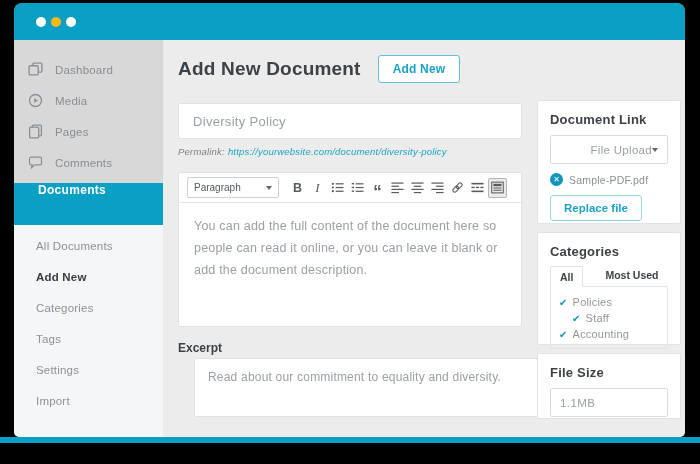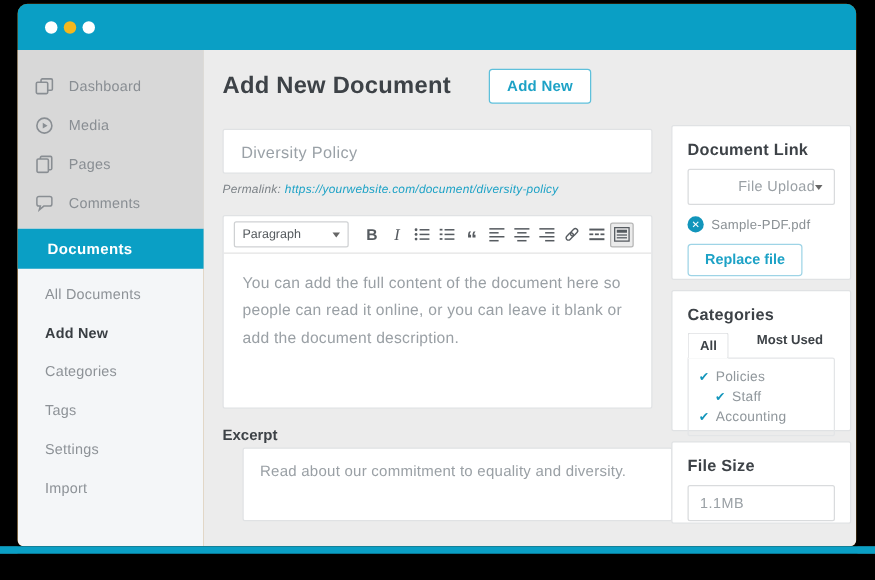--- a/index.html
+++ b/index.html
@@ -17,30 +17,30 @@
   .dot.d0 { background:#ffffff; } .dot.d1 { background:#f5b81d; } .dot.d2 { background:#ffffff; }
 
   .body { display:flex; height:397px; }
 
   
   .sidebar { width:149px; flex:0 0 149px; background:#f4f6f8; display:flex; flex-direction:column; }
   .side-top { background:#d8d8d8; height:143px; padding-top:14px; }
   .side-item { display:flex; align-items:center; height:31px; padding-left:14px;
                font-size:11.5px; color:#898e93; letter-spacing:.2px; cursor:pointer; }
   .side-item .ic { width:15px; height:15px; margin-right:12px; display:inline-flex; }
-  .side-active { height:32px; background:#0a9fc5; color:#ffffff; font-weight:bold; font-size:12px;
-                 display:flex; align-items:center; padding-left:24px; letter-spacing:.3px; cursor:pointer; }
+  .side-active { height:42px; background:#0a9fc5; color:#ffffff; font-weight:bold; font-size:12px;
+                 display:flex; padding-left:24px; letter-spacing:.3px; cursor:pointer; }
   .side-sub { padding-top:5px; }
   .sub-item { height:31px; display:flex; align-items:center; padding-left:22px;
               font-size:11.5px; color:#8d9297; letter-spacing:.2px; cursor:pointer; }
   .sub-item.current { color:#393e43; font-weight:bold; }
 
   
   .main { position:relative; flex:1; background:#ececec; }
-  .page-head { position:absolute; left:15px; top:15px; display:flex; align-items:center; gap:30px; }
+  .page-head { position:absolute; left:15px; top:15px; display:flex; align-items:center; gap:17px; }
   .page-title { font-size:19px; font-weight:bold; color:#3d4247; letter-spacing:.2px; }
   .btn-outline { background:#fff; border:1px solid #5ec0db; color:#1da2c6; font-weight:bold;
                  font-size:12px; padding:6px 14px; border-radius:3px; cursor:pointer;
                  font-family:inherit; letter-spacing:.2px; }
 
   .title-wrap { position:absolute; left:15px; top:63px; width:344px; }
   .title-input { width:100%; height:36px; border:1px solid #e0e2e4; border-radius:2px; background:#fff;
                  color:#9aa1a7; font-size:13px; padding:0 14px; font-family:inherit; letter-spacing:.3px; outline:none; }
 
   .permalink { position:absolute; left:15px; top:106px; font-size:9.5px; letter-spacing:.2px;font-style:italic; }
@@ -78,21 +78,21 @@
   .select-box { margin-top:8px; height:29px; border:1px solid #d9dbdd; border-radius:2px; background:#fff;
                 display:flex; align-items:center; justify-content:flex-end; padding:0 9px; cursor:pointer; }
   .select-box .sel-label { font-size:11.5px; color:#9aa0a5; letter-spacing:.3px; }
   .file-row { display:flex; align-items:center; margin-top:9px; gap:6px; }
   .x-circle { width:13px; height:13px; border-radius:50%; background:#1295bb; color:#fff; font-size:8px;
               font-weight:bold; display:inline-flex; align-items:center; justify-content:center; cursor:pointer; flex:0 0 13px; }
   .file-name { font-size:10.5px; color:#8a9094; letter-spacing:.2px; }
   .replace-btn { margin-top:9px; background:#fff; border:1px solid #9ed4e6; color:#1da2c6; font-weight:bold;
                  font-size:11.5px; padding:6px 13px; border-radius:3px; cursor:pointer; font-family:inherit; }
 
-  .tabs { display:flex; margin-top:7px; align-items:flex-start; }
+  .tabs { display:flex; margin-top:7px; align-items:center; }
   .tab { font-size:10.5px; font-weight:bold; color:#3d4247; cursor:pointer; }
   .tab.active { border:1px solid #dfe1e3; border-bottom:1px solid #fff; background:#fff; padding:4px 9px 3px;
                 border-radius:2px 2px 0 0; position:relative; z-index:2; }
   .tab.plain { margin-left:22px; padding-bottom:4px; }
   .cat-box { border:1px solid #e3e5e7; margin-top:-1px; padding:7px 8px 6px; border-radius:0 2px 2px 2px; }
   .cat-row { display:flex; align-items:center; gap:5px; height:16px; font-size:11px; color:#90979c; letter-spacing:.2px; }
   .cat-row.indent { padding-left:13px; }
   .check { color:#1295bb; font-size:10px; font-weight:bold; cursor:pointer; }
 
   .size-input { margin-top:8px; width:100%; height:29px; border:1px solid #d9dbdd; border-radius:2px;

